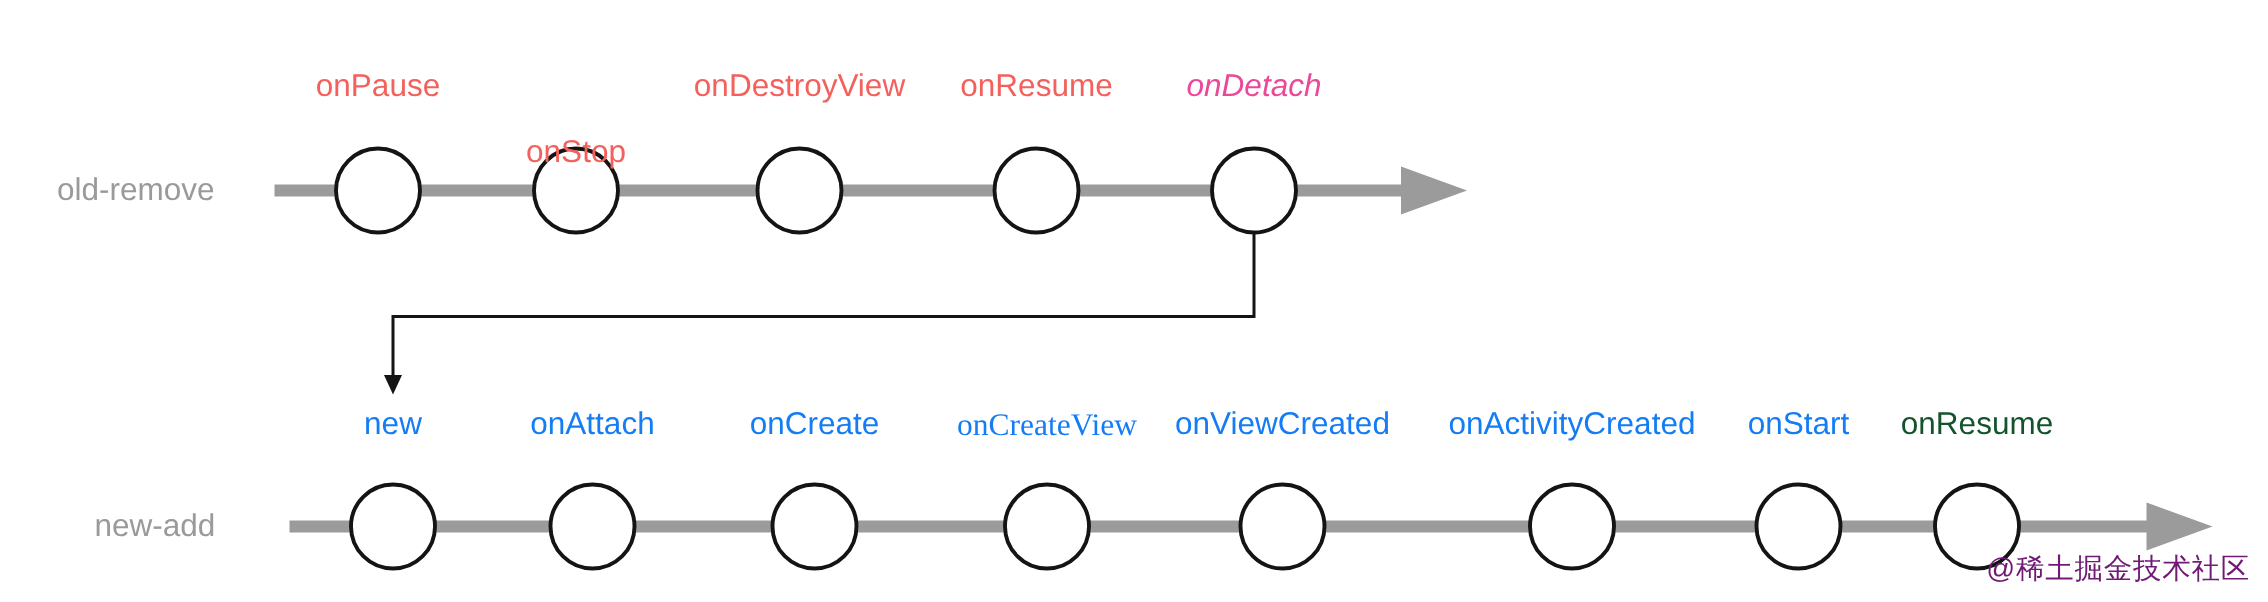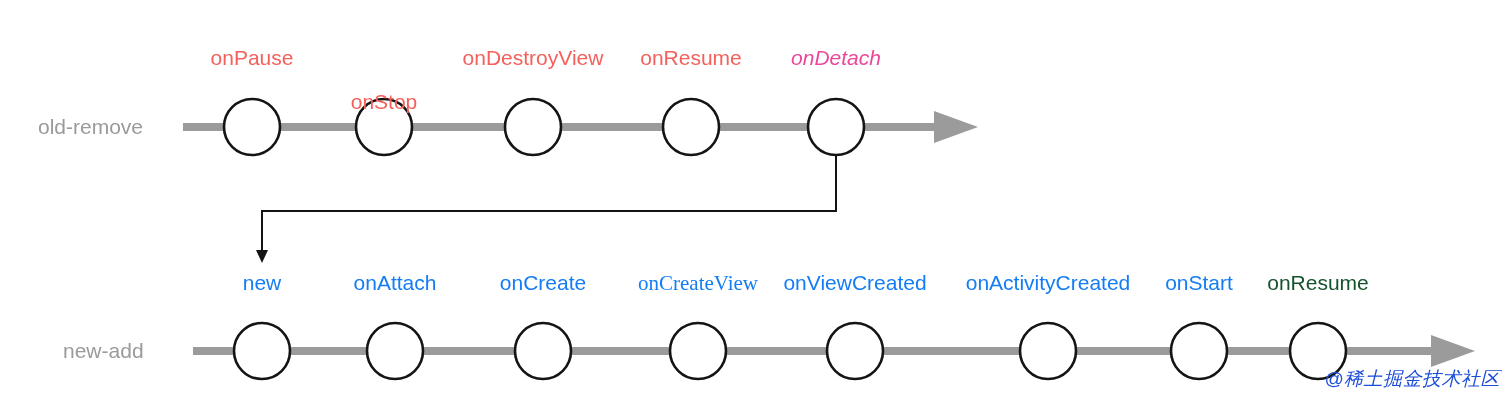--- a/index.html
+++ b/index.html
@@ -68,21 +68,21 @@
       <circle cx="543" cy="351" r="28" fill="#ffffff" stroke="#141414" stroke-width="2.6"></circle>
       <circle cx="698" cy="351" r="28" fill="#ffffff" stroke="#141414" stroke-width="2.6"></circle>
       <circle cx="855" cy="351" r="28" fill="#ffffff" stroke="#141414" stroke-width="2.6"></circle>
       <circle cx="1048" cy="351" r="28" fill="#ffffff" stroke="#141414" stroke-width="2.6"></circle>
       <circle cx="1199" cy="351" r="28" fill="#ffffff" stroke="#141414" stroke-width="2.6"></circle>
       <circle cx="1318" cy="351" r="28" fill="#ffffff" stroke="#141414" stroke-width="2.6"></circle>
     </svg>
   <div id="labels-layer">
     <div class="track-label track-label--old" style="color: rgb(154, 154, 154);">old-remove</div>
     <div class="track-label track-label--new" style="color: rgb(154, 154, 154);">new-add</div>
-    <div class="watermark" style="color: #1d4ed8; font-style: italic;">@稀土掘金技术社区</div>
+    <div class="watermark" style="color: #701a75;">@稀土掘金技术社区</div>
   <div class="stage-label" style="left: 252px; top: 46px; color: rgb(244, 97, 92);">onPause</div>
       <div class="stage-label" style="left: 384px; top: 46px; color: rgb(244, 97, 92); margin-top: 44px;">onStop</div>
       <div class="stage-label" style="left: 533px; top: 46px; color: rgb(244, 97, 92);">onDestroyView</div>
       <div class="stage-label" style="left: 691px; top: 46px; color: rgb(244, 97, 92);">onResume</div>
       <div class="stage-label" style="left: 836px; top: 46px; color: #ec4899; font-style: italic;">onDetach</div>
       <div class="stage-label" style="left: 262px; top: 271px; color: rgb(20, 125, 245);">new</div>
       <div class="stage-label" style="left: 395px; top: 271px; color: rgb(20, 125, 245);">onAttach</div>
       <div class="stage-label" style="left: 543px; top: 271px; color: rgb(20, 125, 245);">onCreate</div>
       <div class="stage-label" style="left: 698px; top: 271px; color: rgb(20, 125, 245); font-family: Liberation Serif, serif;">onCreateView</div>
       <div class="stage-label" style="left: 1048px; top: 271px; color: rgb(20, 125, 245);">onActivityCreated</div>

